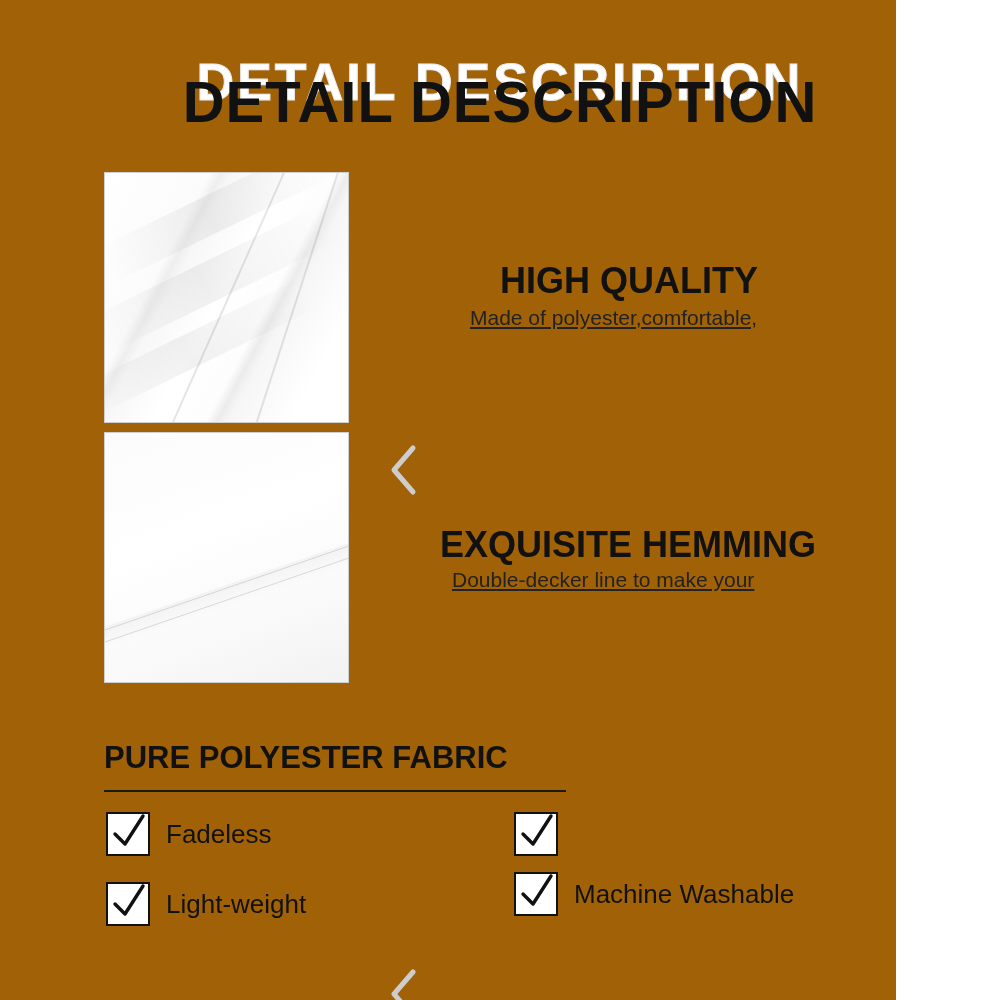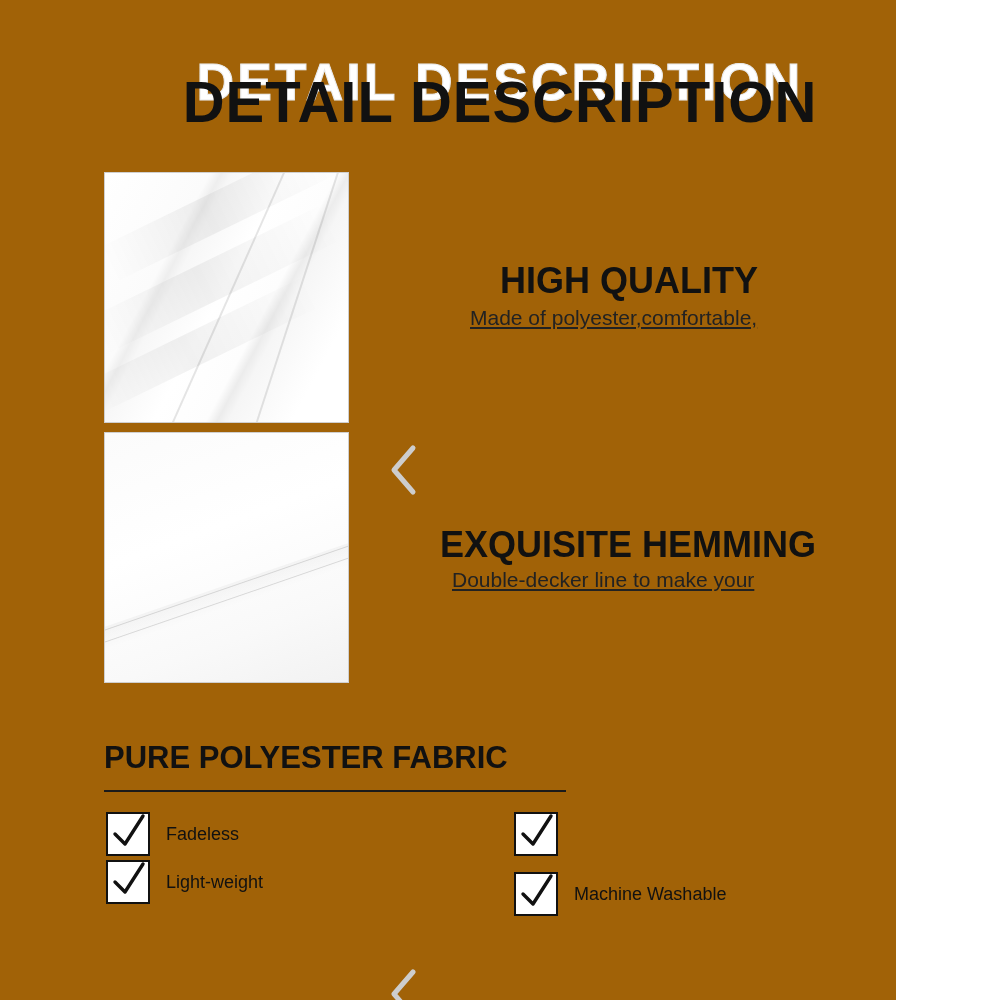--- a/index.html
+++ b/index.html
@@ -197,39 +197,39 @@
     top: 72px;
     width: 800px;
   }
   .check-item {
     position: absolute;
     display: flex;
     align-items: center;
   }
   .check-item.c0 { left: 0px;   top: 0px; }
   .check-item.c1 { left: 408px; top: 0px; }
-  .check-item.c2 { left: 0px;   top: 48px; }
+  .check-item.c2 { left: 0px;   top: 70px; }
   .check-item.c3 { left: 408px; top: 60px; text-align: center; }
 
   .check-box {
     width: 40px;
     height: 40px;
     border: 2px solid #111111;
     position: relative;
     flex: 0 0 auto;
     background: #ffffff;
   }
   .check-box svg {
     position: absolute;
     left: 2px;
     top: -4px;
   }
   .check-label {
     margin-left: 16px;
-    font-size: 18px;
+    font-size: 26px;
     color: #111111;
     white-space: nowrap;
   }
 </style>
 </head>
 <body>
 
 <div class="page">
 
   <div class="header-wrap">

